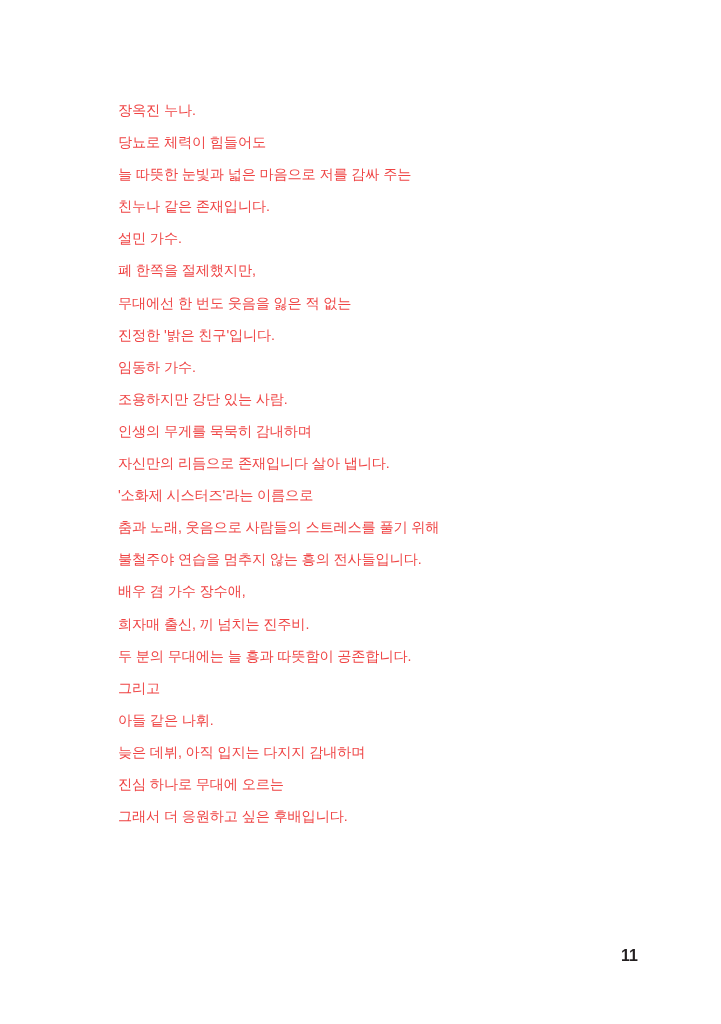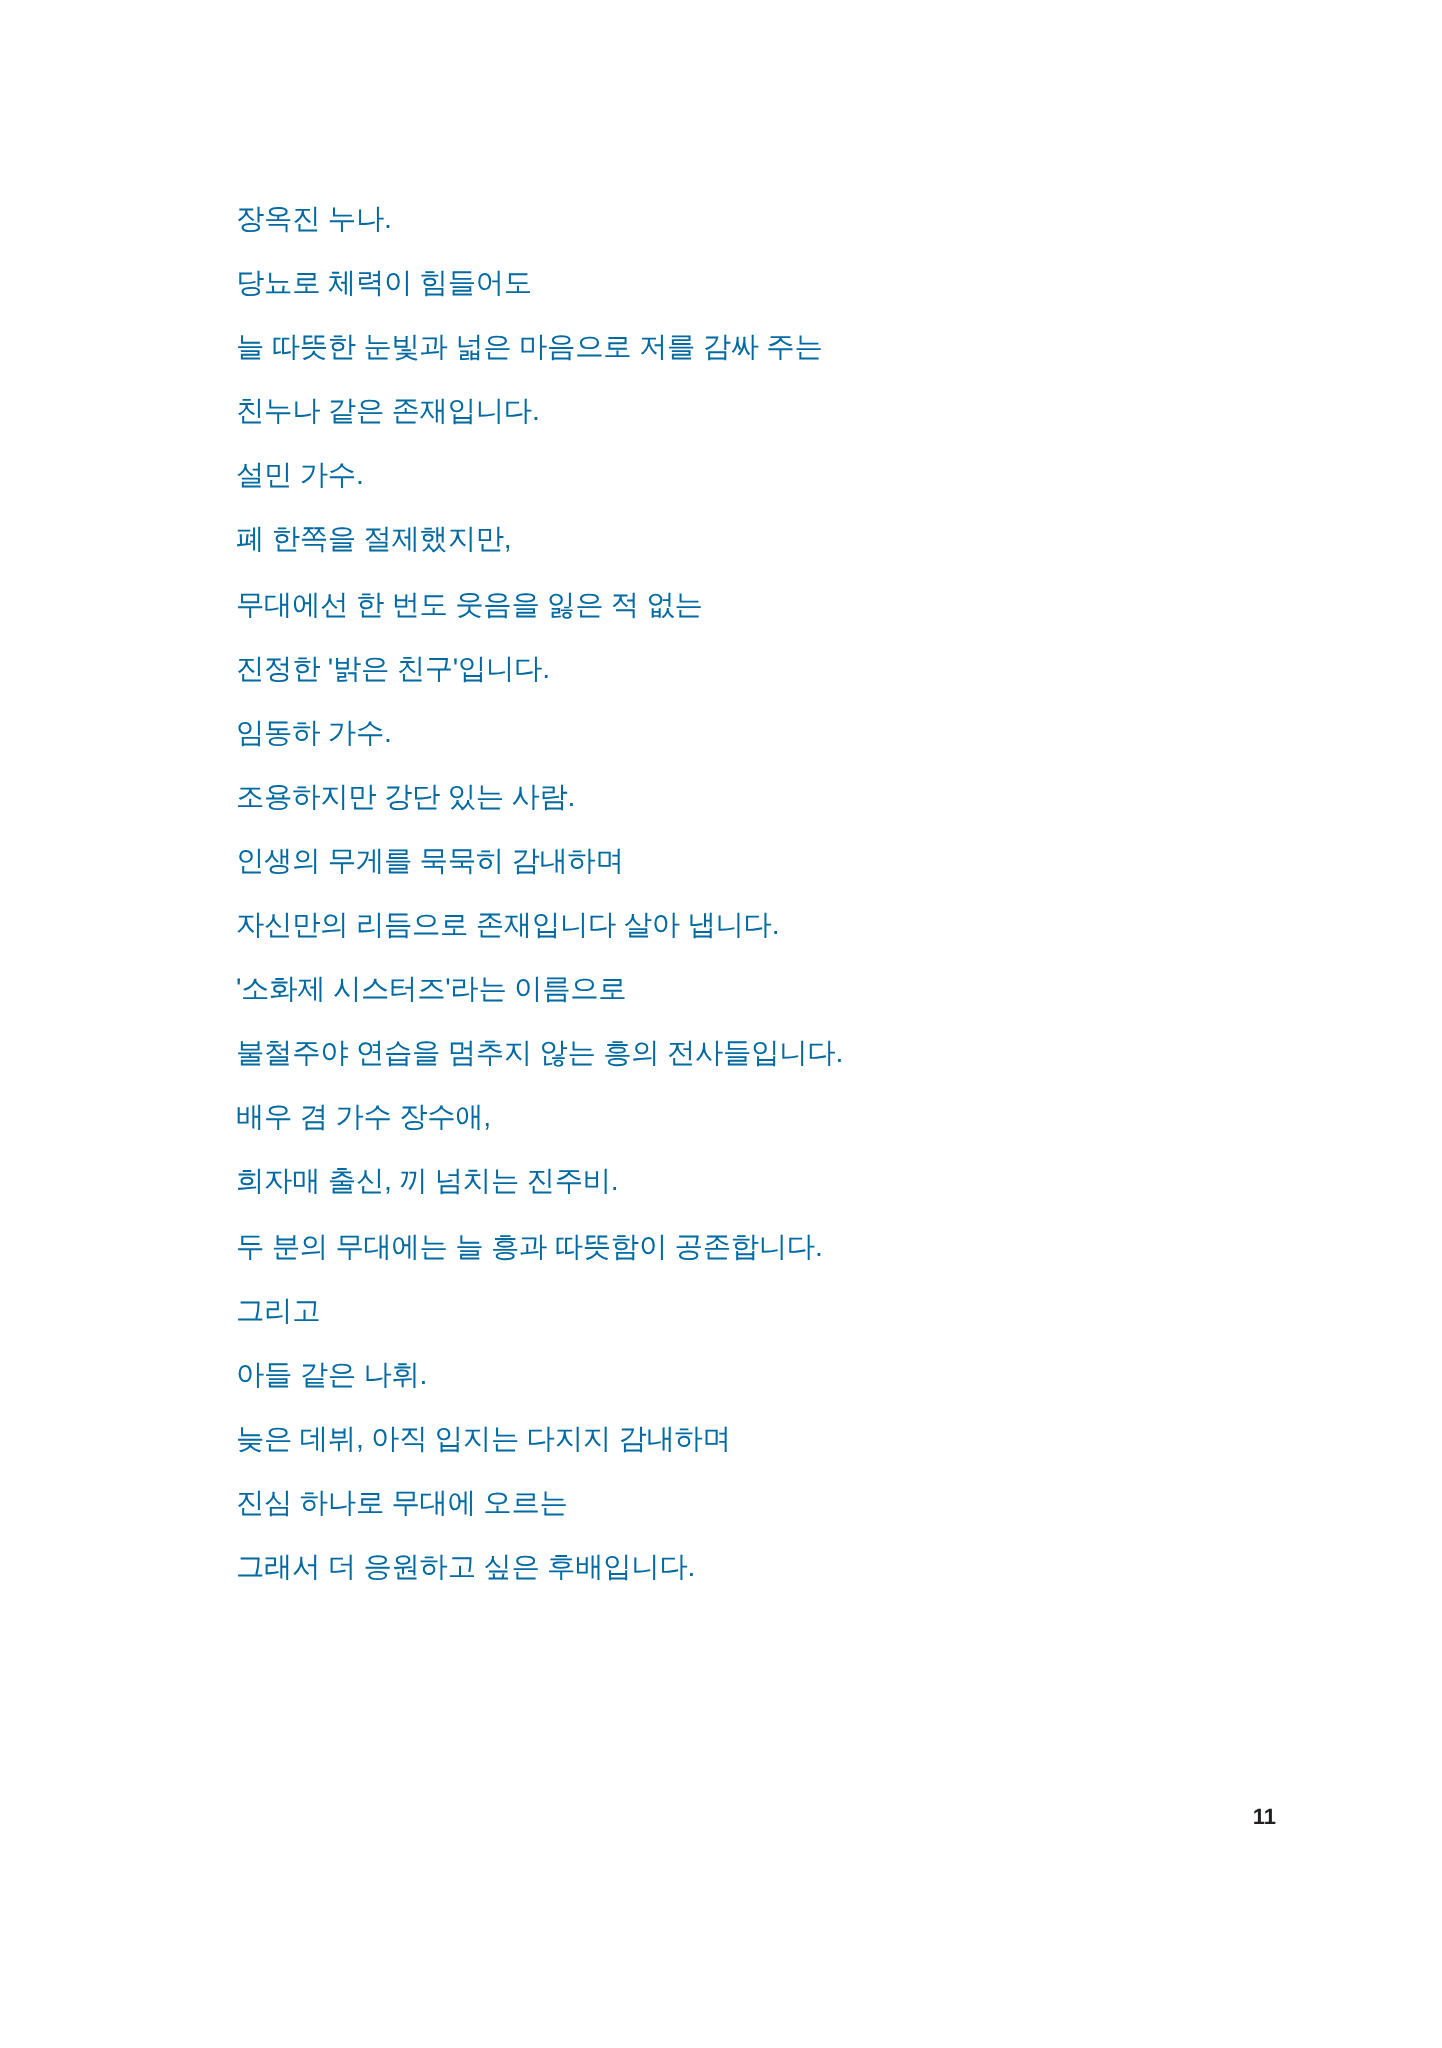--- a/index.html
+++ b/index.html
@@ -26,28 +26,28 @@
   .body-text {
     position: absolute;
     left: 118px;
     top: 94px;
     width: 520px;
   }
   .line {
     font-size: 14.2px;
     line-height: 32.1px;
     letter-spacing: -0.15px;
-    color: #0369a1;
+    color: #ef4444;
     white-space: pre;
   }
   .page-number {
     position: absolute;
     right: 83px;
-    top: 903px;
-    font-size: 11px;
+    top: 947px;
+    font-size: 16px;
     font-weight: bold;
     color: #231f20;
   }
 </style>
 </head>
 <body>
 
 <div class="page">
   <div class="body-text">
     <div class="line">장옥진 누나.</div>
@@ -56,20 +56,21 @@
     <div class="line">친누나 같은 존재입니다.</div>
     <div class="line">설민 가수.</div>
     <div class="line">폐 한쪽을 절제했지만,</div>
     <div class="line">무대에선 한 번도 웃음을 잃은 적 없는</div>
     <div class="line">진정한 '밝은 친구'입니다.</div>
     <div class="line">임동하 가수.</div>
     <div class="line">조용하지만 강단 있는 사람.</div>
     <div class="line">인생의 무게를 묵묵히 감내하며</div>
     <div class="line">자신만의 리듬으로 존재입니다 살아 냅니다.</div>
     <div class="line">'소화제 시스터즈'라는 이름으로</div>
+    <div class="line">춤과 노래, 웃음으로 사람들의 스트레스를 풀기 위해</div>
     <div class="line">불철주야 연습을 멈추지 않는 흥의 전사들입니다.</div>
     <div class="line">배우 겸 가수 장수애,</div>
     <div class="line">희자매 출신, 끼 넘치는 진주비.</div>
     <div class="line">두 분의 무대에는 늘 흥과 따뜻함이 공존합니다.</div>
     <div class="line">그리고</div>
     <div class="line">아들 같은 나휘.</div>
     <div class="line">늦은 데뷔, 아직 입지는 다지지 감내하며</div>
     <div class="line">진심 하나로 무대에 오르는</div>
     <div class="line">그래서 더 응원하고 싶은 후배입니다.</div>
   </div>

